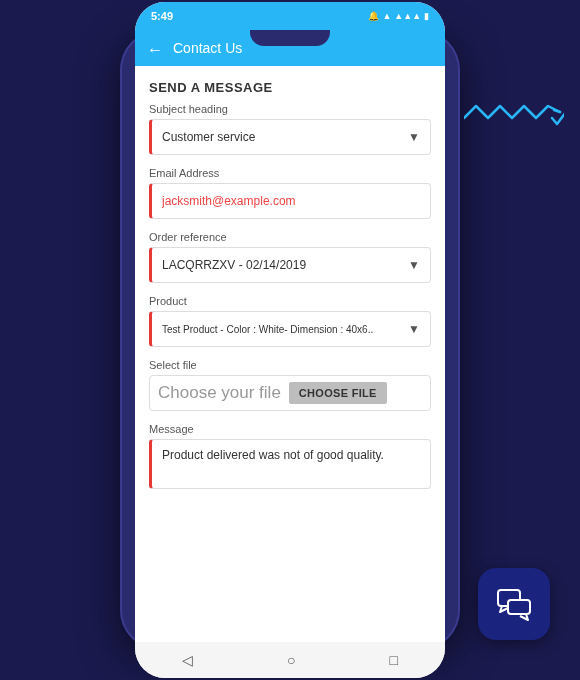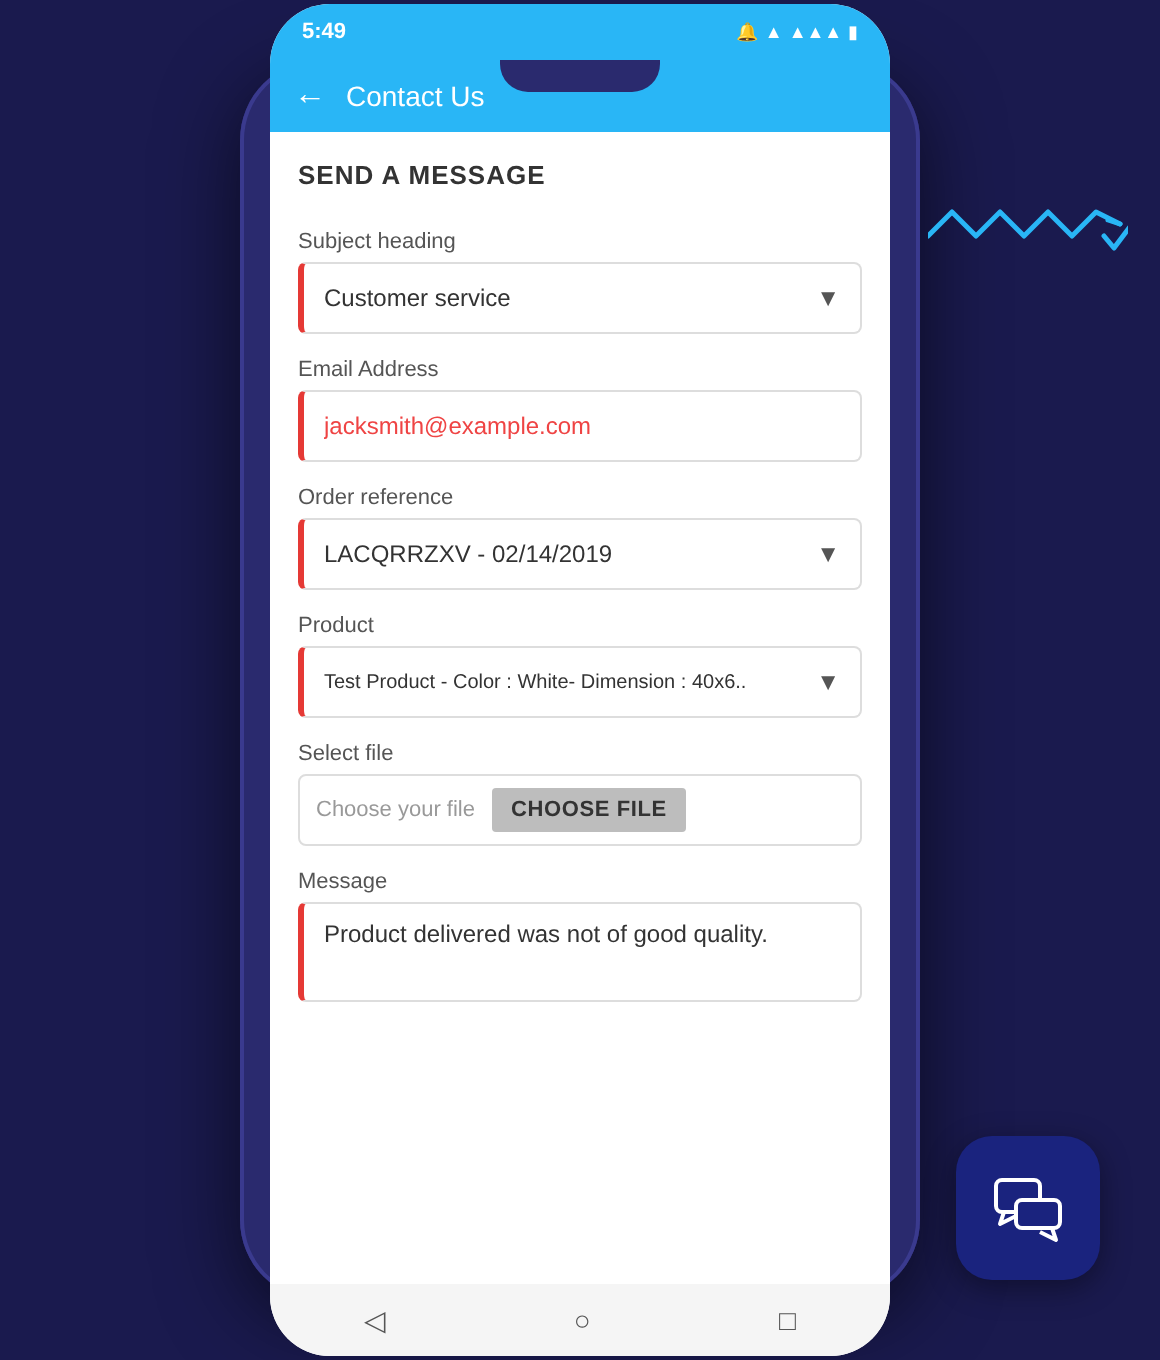--- a/index.html
+++ b/index.html
@@ -104,21 +104,21 @@
       background: #fff;
       padding: 14px 14px;
       overflow-y: auto;
     }
 
     .send-heading {
       font-size: 13px;
       font-weight: bold;
       color: #333;
       letter-spacing: 0.5px;
-      margin-bottom: 20px;
+      margin-bottom: 8px;
     }
 
     .field-group {
       margin-bottom: 12px;
     }
 
     .field-label {
       font-size: 11px;
       color: #555;
       margin-bottom: 4px;
@@ -157,21 +157,21 @@
       display: flex;
       align-items: center;
       gap: 8px;
       border: 1px solid #ddd;
       border-radius: 4px;
       padding: 6px 8px;
       min-height: 36px;
     }
 
     .file-choose-label {
-      font-size: 11px;
+      font-size: 17px;
       color: #999;
       flex-shrink: 0;
     }
 
     .file-choose-btn {
       background: #bdbdbd;
       color: #333;
       border: none;
       border-radius: 2px;
       padding: 5px 10px;

